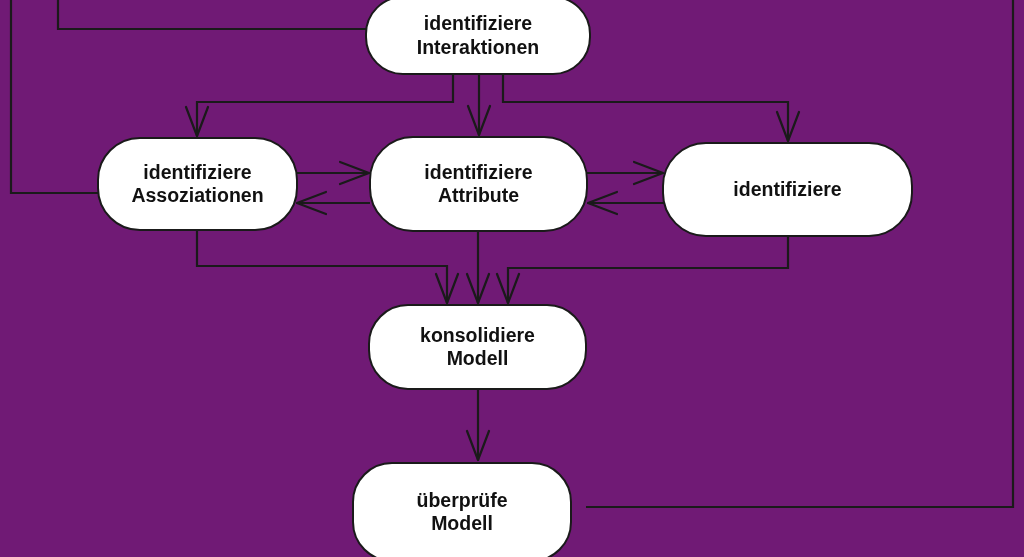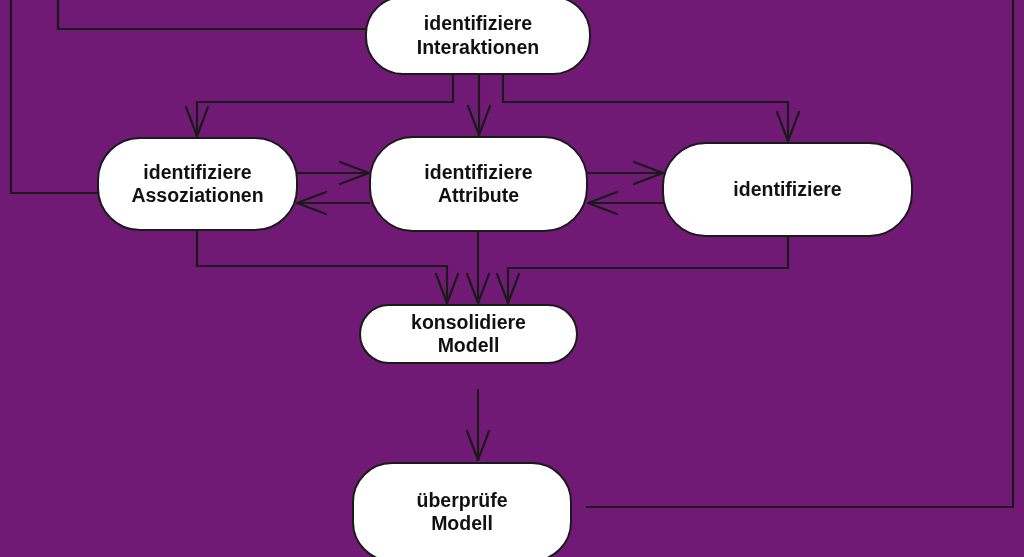--- a/index.html
+++ b/index.html
@@ -83,21 +83,21 @@
       <div class="node-line">identifiziere</div>
       <div class="node-line">Assoziationen</div>
     </div>
     <div class="node" style="left: 369px; top: 136px; width: 219px; height: 96px; border-radius: 44px;">
       <div class="node-line">identifiziere</div>
       <div class="node-line">Attribute</div>
     </div>
     <div class="node" style="left: 662px; top: 142px; width: 251px; height: 95px; border-radius: 44px;">
       <div class="node-line">identifiziere</div>
     </div>
-    <div class="node" style="left: 359px; top: 304px; width: 219px; height: 60px; border-radius: 40px;">
+    <div class="node" style="left: 368px; top: 304px; width: 219px; height: 86px; border-radius: 40px;">
       <div class="node-line">konsolidiere</div>
       <div class="node-line">Modell</div>
     </div>
     <div class="node" style="left: 352px; top: 462px; width: 220px; height: 100px; border-radius: 40px;">
       <div class="node-line">überprüfe</div>
       <div class="node-line">Modell</div>
     </div>
   </div>
 
 </body></html>

